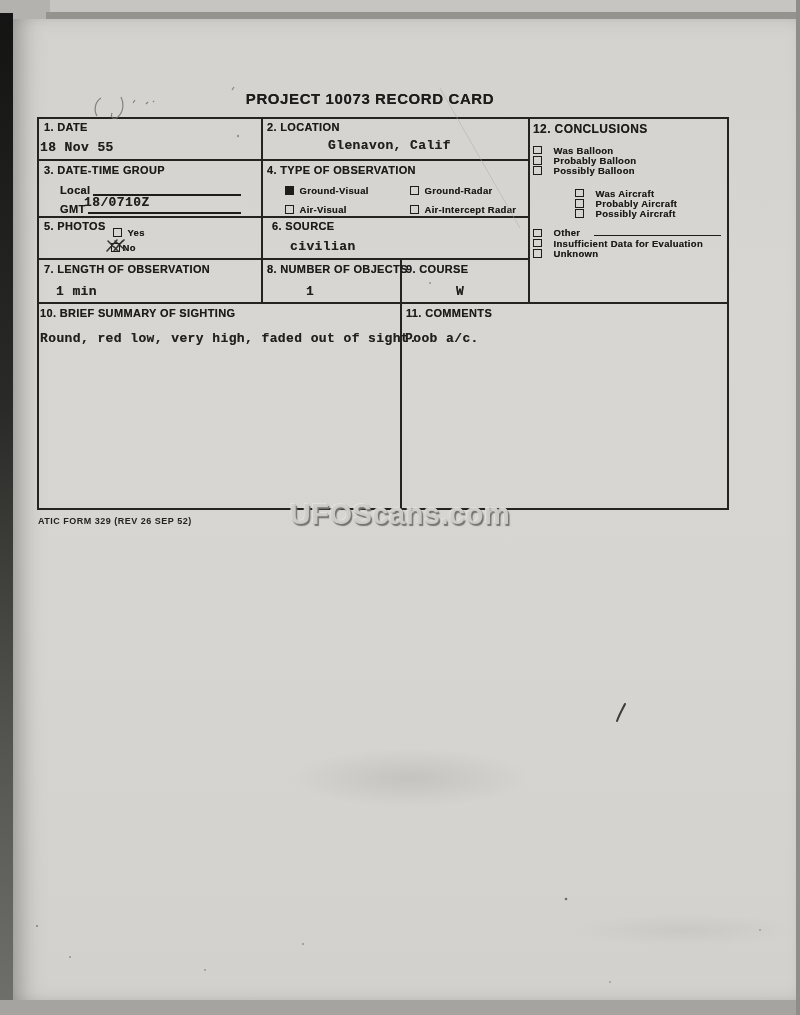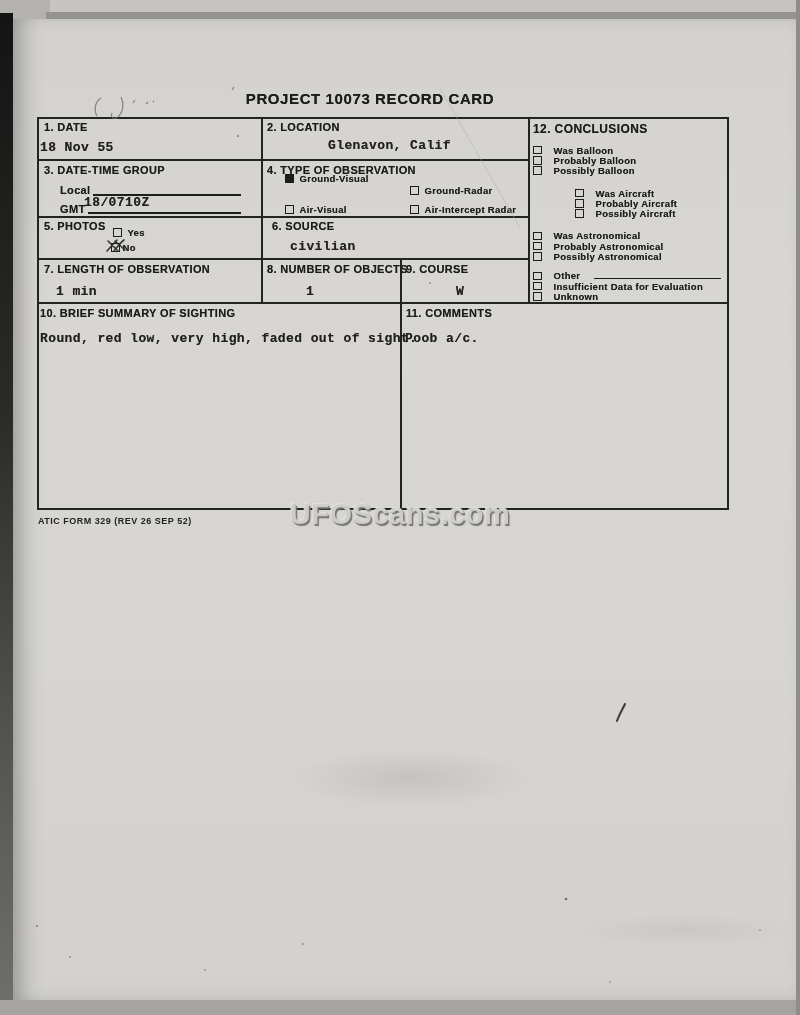--- a/index.html
+++ b/index.html
@@ -92,21 +92,21 @@
   <div class="typed" style="left:288px;top:138px;margin-left:40px;">Glenavon, Calif</div>
 
   <div class="lbl" style="left:44px;top:164px;">3. DATE-TIME GROUP</div>
   <div class="lbl" style="left:60px;top:184px;">Local</div>
   <div class="wline" style="left:93px;top:194px;width:148px;"></div>
   <div class="lbl" style="left:60px;top:203px;">GMT</div>
   <div class="typed" style="left:84px;top:195px;">18/0710Z</div>
   <div class="wline" style="left:88px;top:212px;width:153px;"></div>
 
   <div class="lbl" style="left:267px;top:164px;">4. TYPE OF OBSERVATION</div>
-  <div class="opt print-filled" style="left:285px;top:173px;" data-checked="true">
+  <div class="opt print-filled" style="left:285px;top:185px;" data-checked="true">
     <span class="chk"></span>
     <span>Ground-Visual</span>
   </div>
   <div class="opt" style="left:410px;top:185px;" data-checked="false">
     <span class="chk"></span>
     <span>Ground-Radar</span>
   </div>
   <div class="opt" style="left:285px;top:204px;" data-checked="false">
     <span class="chk"></span>
     <span>Air-Visual</span>
@@ -166,34 +166,20 @@
           <span>Was Aircraft</span>
       </div>
       <div class="con-item" data-checked="true">
 
         <span class="chk"></span>
           <span>Probably Aircraft</span>
       </div>
       <div class="con-item" data-checked="false">
         <span class="chk"></span>
           <span>Possibly Aircraft</span>
-      </div>
-    </div>
-    <div class="con-group g3">
-      <div class="con-item" data-checked="false">
-        <span class="chk"></span>
-          <span>Was Astronomical</span>
-      </div>
-      <div class="con-item" data-checked="false">
-        <span class="chk"></span>
-          <span>Probably Astronomical</span>
-      </div>
-      <div class="con-item" data-checked="false">
-        <span class="chk"></span>
-          <span>Possibly Astronomical</span>
       </div>
     </div>
     <div class="con-group g4">
       <div class="con-item" data-checked="false">
         <span class="chk"></span>
           <span>Other</span>
         <span class="fill-line"></span>
       </div>
       <div class="con-item" data-checked="false">
         <span class="chk"></span>

